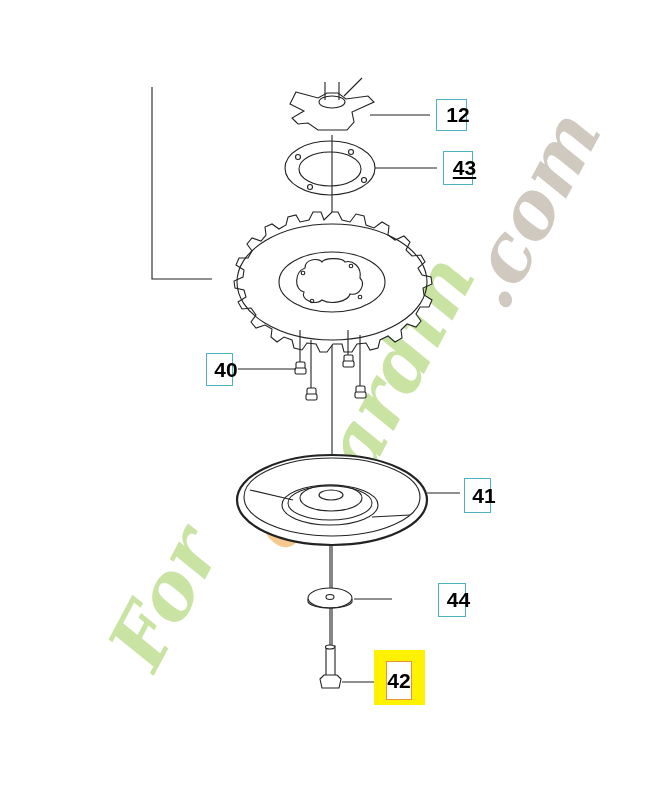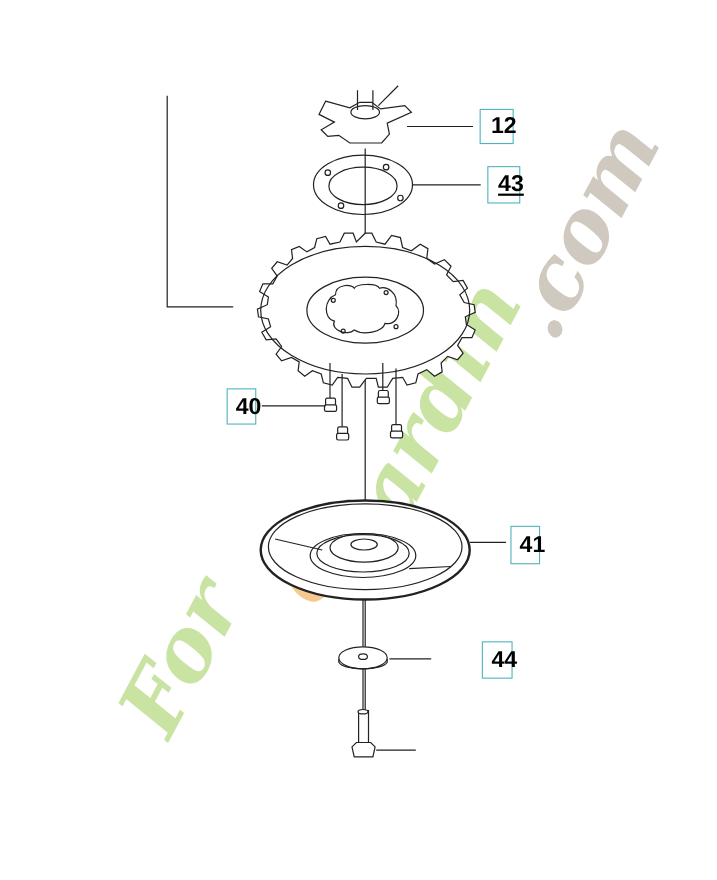--- a/index.html
+++ b/index.html
@@ -141,14 +141,17 @@
   <div class="callout" style="left:436px; top:99px; width:31px; height:32px;">12</div>
 
   <div class="callout" style="left:443px; top:151px; width:30px; height:34px;text-decoration:underline;">43</div>
 
   <div class="callout" style="left:206px; top:353px; width:27px; height:33px;text-align:center;">40</div>
 
   <div class="callout" style="left:464px; top:478px; width:27px; height:35px;">41</div>
 
   <div class="callout" style="left:398px; top:583px; width:28px; height:34px;margin-left:40px;">44</div>
 
+  <div class="callout highlight-outer" style="left:374px; top:650px; width:51px; height:55px;">
+    <div class="callout-inner" style="left:12px; top:11px; width:26px; height:39px;">42</div>
+  </div>
 
 </div>
 
 </body></html>

